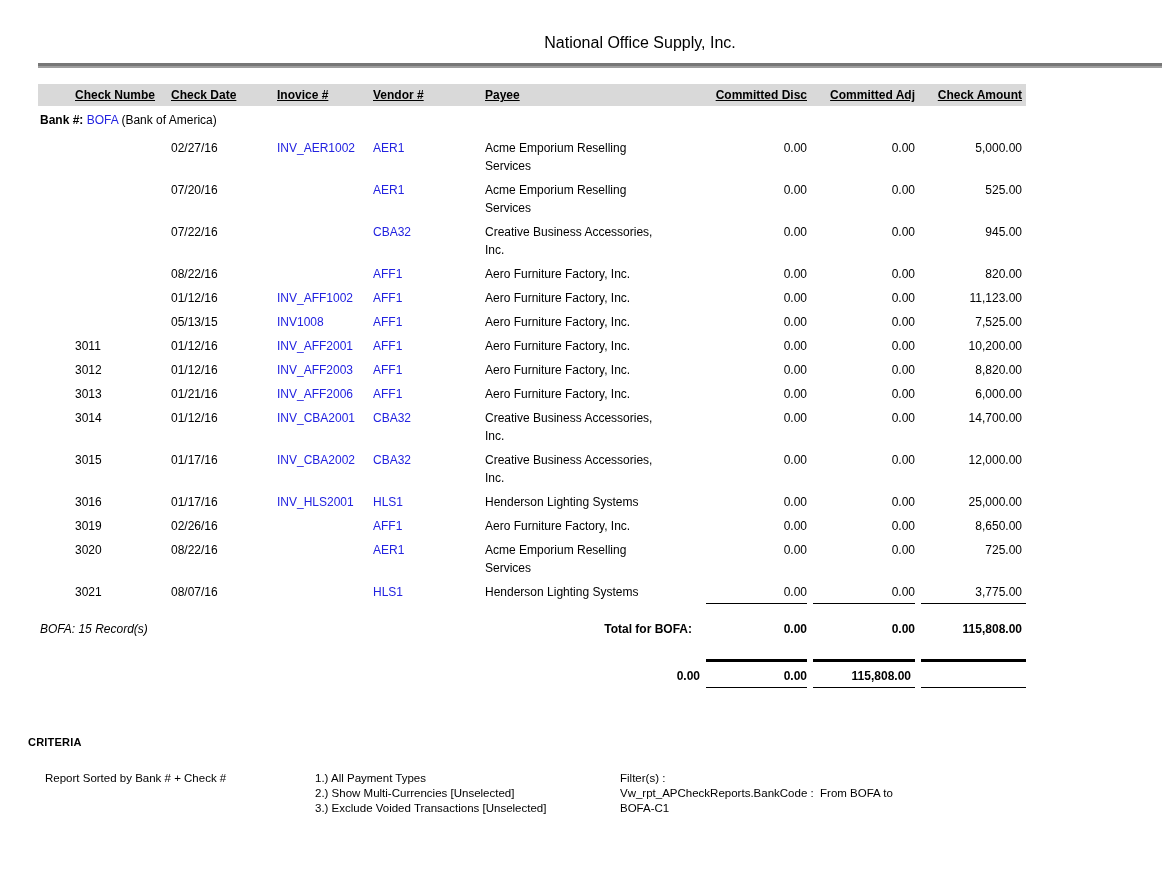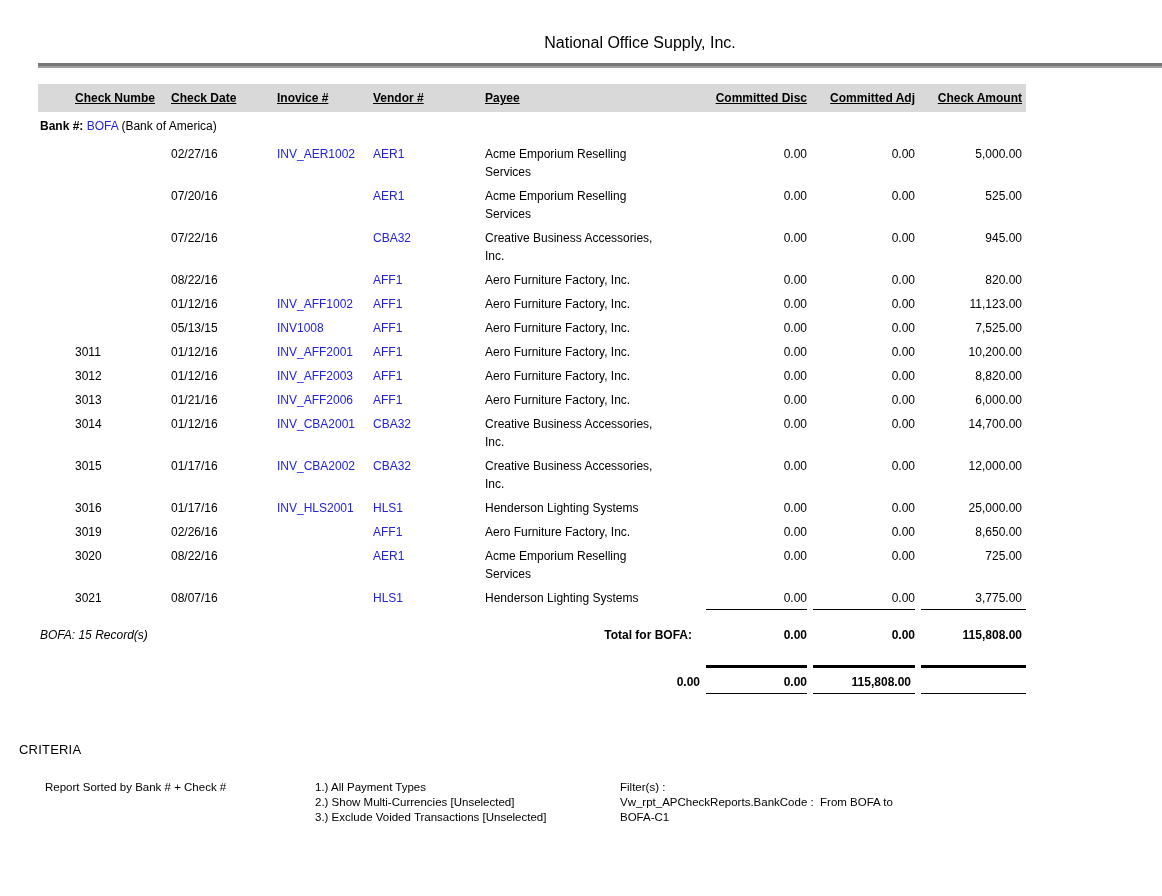--- a/index.html
+++ b/index.html
@@ -13,21 +13,21 @@
   .report-title { margin-top: 7px; font-size: 28px; font-weight: 600; letter-spacing: 0.2px; }
   .dbl-rule {
     margin: 11px 0 0 38px; width: 1124px; height: 3px;
     border-top: 3px solid #777777; border-bottom: 2px solid #9e9e9e;
     background: #ffffff;
   }
   .tbl { margin-left: 38px; width: 988px; }
   .grid-row { display: grid; grid-template-columns: 127px 105px 98px 110px 222px 107px 108px 111px; }
   .total-grid { display: grid; grid-template-columns: 662px 107px 108px 111px; }
   .hdr {
-    background: #d9d9d9; height: 28px; align-items: center;
+    background: #d9d9d9; height: 22px; align-items: center;
     margin-top: 16px; font-weight: bold;
   }
   .hdr .c { text-decoration: underline; white-space: nowrap; }
   .c1 { padding-left: 37px; }
   .c2 { padding-left: 6px; }
   .c3 { padding-left: 7px; }
   .c4 { padding-left: 5px; }
   .c5 { padding-left: 7px; }
   .c6, .c7 { text-align: right; }
   .c8 { text-align: right; padding-right: 4px; }
@@ -38,21 +38,21 @@
   .payee { display: inline-block; max-width: 185px; vertical-align: top; }
   .rule-row { margin-top: -4px; margin-bottom: 4px; }
   .rule-row .seg { border-top: 1px solid #000; height: 1px; margin-left: 6px; }
   .rule-row.thick { margin: 21px 0 0 0; }
   .rule-row.thick .seg { border-top: 3px solid #000; height: 3px; }
   .rule-row.below { margin: 2px 0 0 0; }
   .total-row { line-height: 18px; font-weight: bold; margin-top: 16px; }
   .total-row .label-cell { display: flex; justify-content: space-between; padding-right: 8px; }
   .total-row .records { font-weight: normal; font-style: italic; padding-left: 2px; }
   .total-row.report { margin-top: 5px; }
-  .criteria-head { margin: 48px 0 0 19px; font-size: 13px; font-weight: normal; letter-spacing: 0.2px; }
+  .criteria-head { margin: 48px 0 0 28px; font-size: 11px; font-weight: bold; letter-spacing: 0.2px; }
   .criteria-cols { display: grid; grid-template-columns: 270px 305px 330px; margin: 23px 0 0 45px; font-size: 11.5px; line-height: 15px; }
   .pre { white-space: pre-wrap; }
 </style>
 </head>
 <body>
 
 <div class="titles">
   <div class="company">National Office Supply, Inc.</div>
 </div>
 

